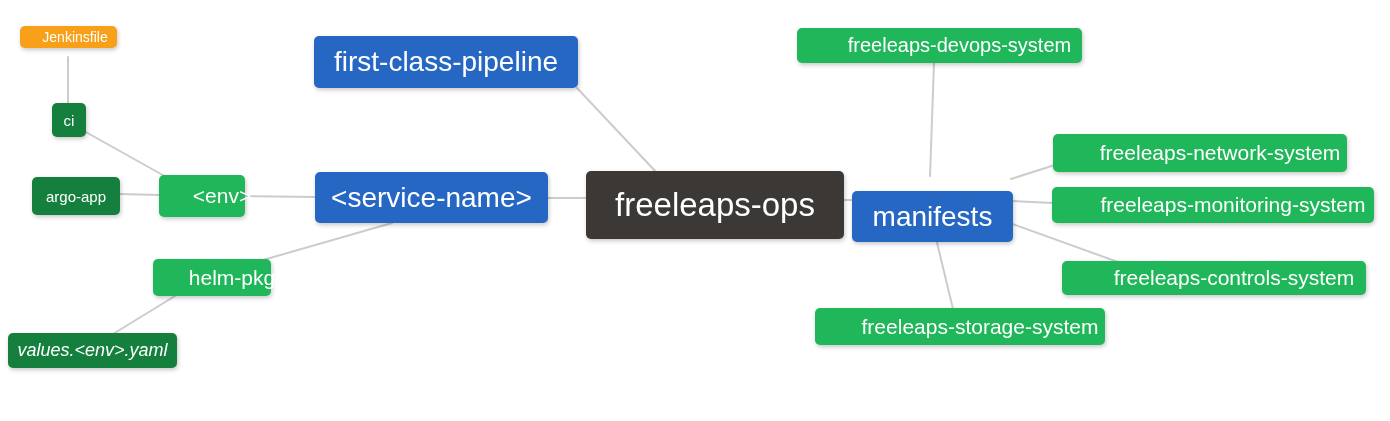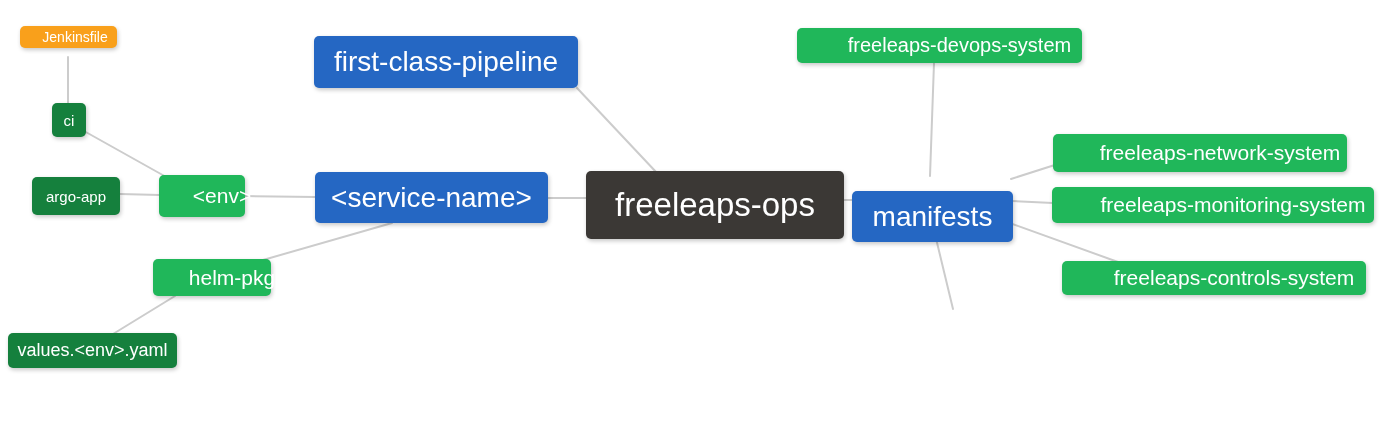--- a/index.html
+++ b/index.html
@@ -70,32 +70,33 @@
   <div class="node orange" style="left:20px;  top:26px;  width:97px;  height:22px; font-size:14px;padding-left:13px;">Jenkinsfile</div>
 
   <div class="node red" style="left:52px;  top:103px; width:34px;  height:34px; font-size:15px;">ci</div>
 
   <div class="node red" style="left:32px;  top:177px; width:88px;  height:38px; font-size:15px;text-align:right;">argo-app</div>
 
   <div class="node green" style="left:159px; top:175px; width:86px;  height:42px; font-size:21px;">&lt;env&gt;</div>
 
   <div class="node green" style="left:147px; top:259px; width:118px; height:37px; font-size:21px;margin-left:6px;">helm-pkg</div>
 
-  <div class="node red" style="left:8px;   top:333px; width:169px; height:35px; font-size:18px;">values.&lt;env&gt;.yaml</div>
+  <div class="node red" style="left:8px;   top:333px; width:169px; height:35px; font-size:18px;font-style:italic;">values.&lt;env&gt;.yaml</div>
 
   <div class="node blue" style="left:314px; top:36px;  width:264px; height:52px; font-size:28px;">first-class-pipeline</div>
 
   <div class="node blue" style="left:315px; top:172px; width:233px; height:51px; font-size:28px;">&lt;service-name&gt;</div>
 
   <div class="node dark" style="left:586px; top:171px; width:258px; height:68px; font-size:33px;">freeleaps-ops</div>
 
   <div class="node blue" style="left:852px; top:175px; width:161px; height:51px; font-size:28px;margin-top:16px;">manifests</div>
 
   <div class="node green" style="left:797px; top:28px;  width:285px; height:35px; font-size:20px;">freeleaps-devops-system</div>
 
   <div class="node green" style="left:1053px; top:110px; width:294px; height:38px; font-size:21px;margin-top:24px;">freeleaps-network-system</div>
 
   <div class="node green" style="left:1052px; top:187px; width:322px; height:36px; font-size:21px;text-align:center;">freeleaps-monitoring-system</div>
 
   <div class="node green" style="left:1062px; top:261px; width:304px; height:34px; font-size:21px;">freeleaps-controls-system</div>
 
+  <div class="node green" style="left:815px; top:308px; width:290px; height:37px; font-size:21px;">freeleaps-storage-system</div>
 
 </div>
 
 </body></html>

